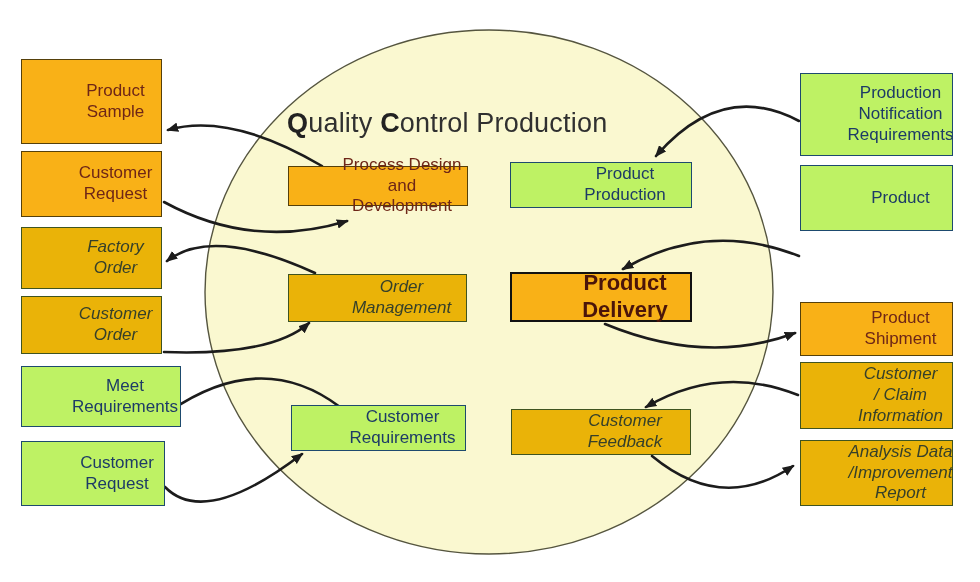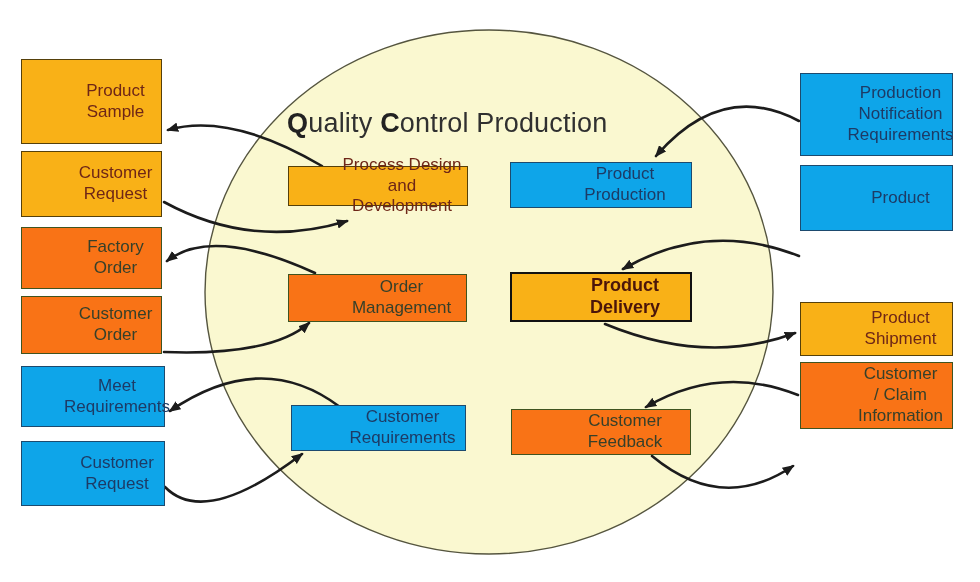--- a/index.html
+++ b/index.html
@@ -8,23 +8,23 @@
     font-family:"Liberation Sans","DejaVu Sans",sans-serif;
   }
   .layer{position:absolute;left:0;top:0;}
   .box{
     position:absolute;display:flex;align-items:center;justify-content:center;
     text-align:center;white-space:pre-line;
     font-size:17px;line-height:1.22;
     border:1.5px solid #3a3a2e;box-sizing:border-box;padding-left:48px;
   }
   .orange{background:#F9B117;color:#6E2617;border-color:#55400a;}
-  .green{background:#f97316;color:#36402a;border-color:#3f5420;}
-  .blue{background:#0ea5e9;color:#1D3B66;border-color:#1d4a6e;}
-  .bold-label{font-weight:bold;font-size:18px;color:#4b150a;}
+  .green{background:#eab308;color:#36402a;border-color:#3f5420;font-style:italic;}
+  .blue{background:#bef264;color:#1D3B66;border-color:#1d4a6e;}
+  .bold-label{font-weight:bold;font-size:22px;color:#4b150a;}
   .pd-outline{border:2px solid #111;}
   .title{
     position:absolute;left:287px;top:108px;width:410px;
     text-align:left;font-size:27px;color:#303030;letter-spacing:.2px;
   }
   .title .b{font-weight:bold;color:#222;}
   .arrow{fill:none;stroke:#1c1c1c;stroke-width:2.6;stroke-linecap:round;}
 </style>
 </head>
 <body>
@@ -60,21 +60,21 @@
 Sample</span></div>
   <div class="box orange" style="left:21px;top:151px;width:141px;height:66px">
     <span>Customer
 Request</span></div>
   <div class="box green" style="left:21px;top:227px;width:141px;height:62px">
     <span>Factory
 Order</span></div>
   <div class="box green" style="left:21px;top:296px;width:141px;height:58px">
     <span>Customer
 Order</span></div>
-  <div class="box blue" style="left:21px;top:366px;width:144px;height:61px">
+  <div class="box blue" style="left:21px;top:366px;width:160px;height:61px">
     <span>Meet
 Requirements</span></div>
   <div class="box blue" style="left:21px;top:441px;width:144px;height:65px">
     <span>Customer
 Request</span></div>
 
   <div class="box orange" style="left:288px;top:166px;width:180px;height:40px">
     <span>Process Design
 and Development</span></div>
   <div class="box blue" style="left:510px;top:162px;width:182px;height:46px">
@@ -98,14 +98,18 @@
 Requirements</span></div>
   <div class="box blue" style="left:800px;top:165px;width:153px;height:66px">
     <span>Product</span></div>
   <div class="box orange" style="left:800px;top:302px;width:153px;height:54px">
     <span>Product
 Shipment</span></div>
   <div class="box green" style="left:800px;top:362px;width:153px;height:67px">
     <span>Customer
 / Claim
 Information</span></div>
+  <div class="box green" style="left:800px;top:440px;width:153px;height:66px">
+    <span>Analysis Data
+/Improvement
+Report</span></div>
 
 </div>
 
 </body></html>

